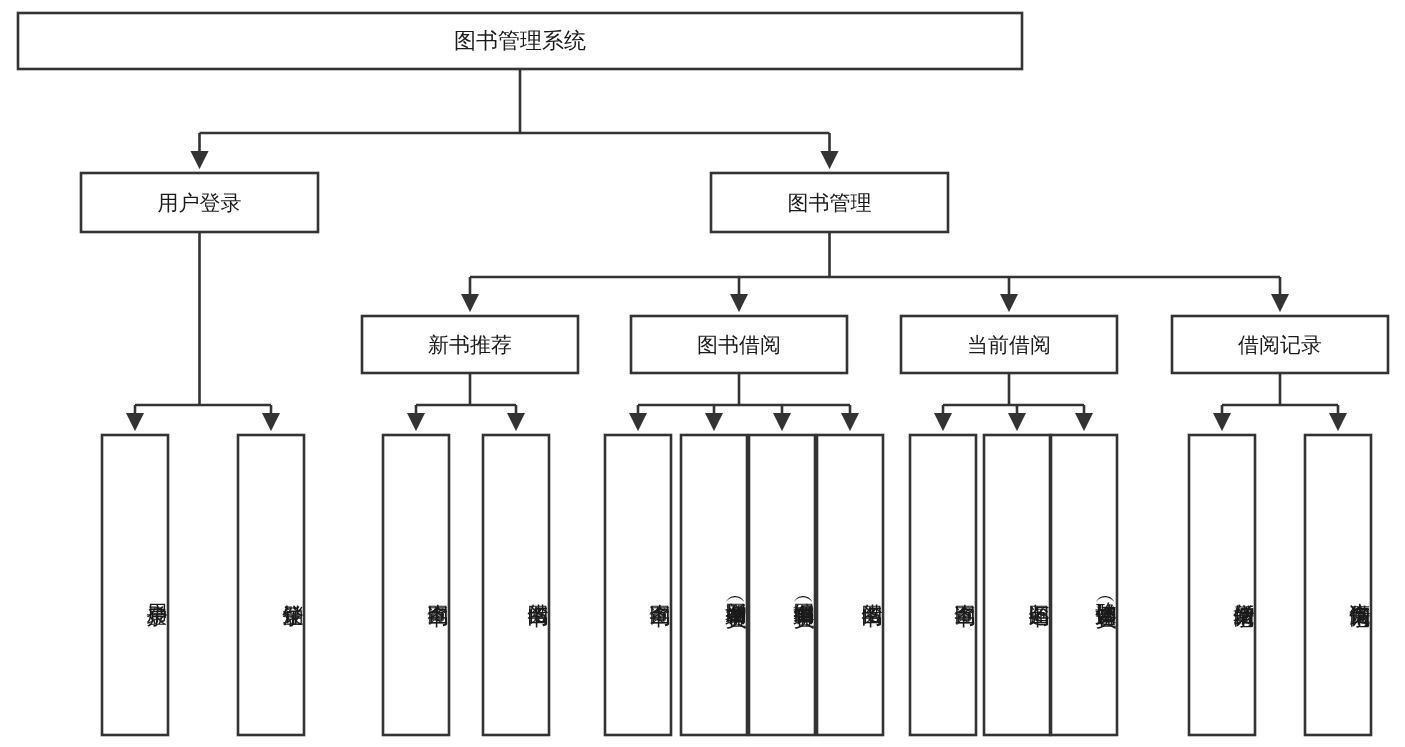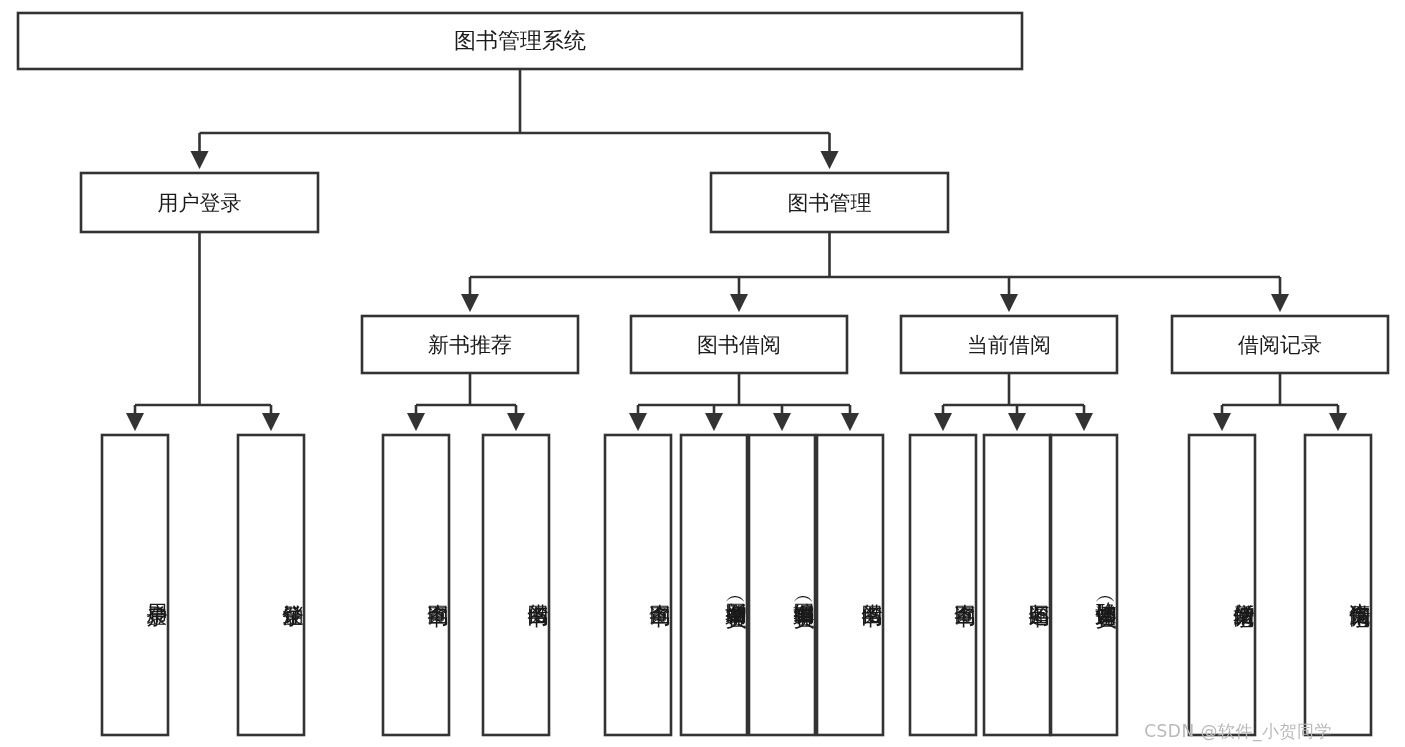--- a/index.html
+++ b/index.html
@@ -167,15 +167,14 @@
       <div class="leaf-label-wrap" style="left: 681px; top: 449px; width: 66px; height: 280px;">新增图书（管理员）</div>
       <div class="leaf-label-wrap" style="left: 749px; top: 449px; width: 66px; height: 280px;">编辑图书（管理员）</div>
       <div class="leaf-label-wrap" style="left: 817px; top: 449px; width: 66px; height: 280px;">借阅图书</div>
       <div class="leaf-label-wrap" style="left: 910px; top: 449px; width: 66px; height: 280px;">查询图书</div>
       <div class="leaf-label-wrap" style="left: 984px; top: 449px; width: 66px; height: 280px;">归还图书</div>
       <div class="leaf-label-wrap" style="left: 1051px; top: 449px; width: 66px; height: 280px;">确认归还（管理员）</div>
       <div class="leaf-label-wrap" style="left: 1189px; top: 449px; width: 66px; height: 280px;">新增借阅记录</div>
       <div class="leaf-label-wrap" style="left: 1305px; top: 449px; width: 66px; height: 280px;">查询借阅记录</div>
     </div>
 
-  <div class="watermark">CSDN @软件_小贺同学</div>
 
 </div>
 
 </body></html>

